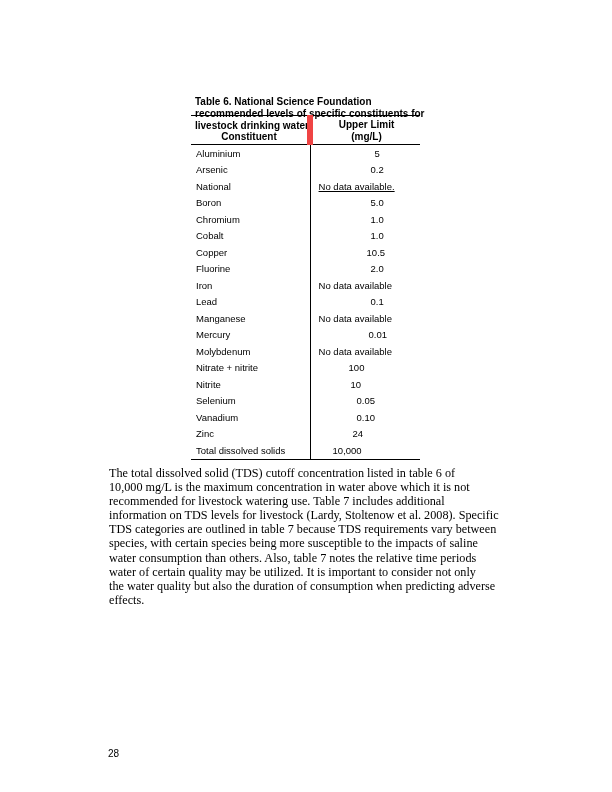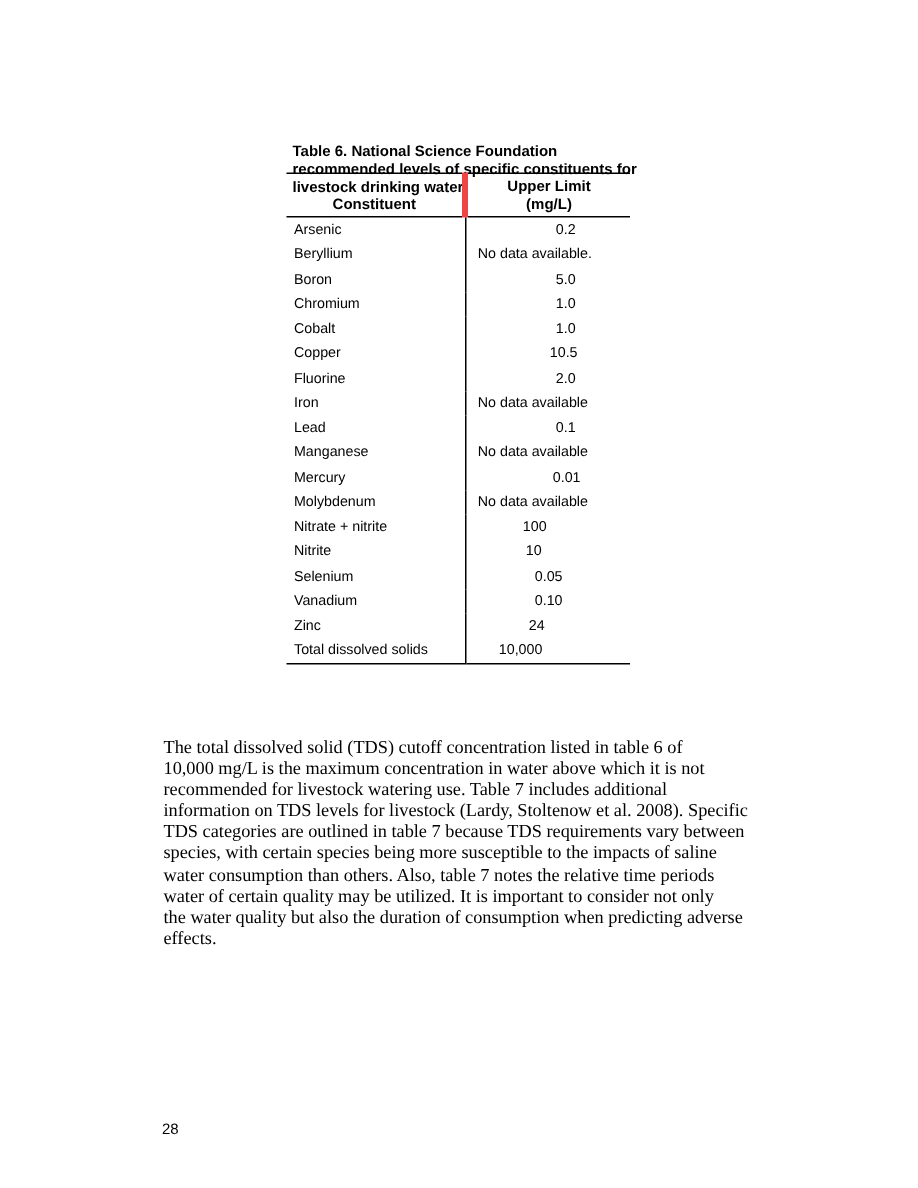--- a/index.html
+++ b/index.html
@@ -45,34 +45,34 @@
     }
     th {
       font-weight: bold;
       font-size: 10px;
       line-height: 11.5px;
       padding: 3px 0 2px 0;
       vertical-align: bottom;
       text-align: center;
     }
     th.col1 { width: 119px; }
-    th.col2 { width: 110px; border-left: 4px solid #ef4444; }
+    th.col2 { width: 110px; border-left: 6px solid #ef4444; }
     td {
       height: 16.5px;
       padding: 0;
       vertical-align: middle;
       white-space: nowrap;
     }
     td.c1 { padding-left: 5px; }
     td.c2 { border-left: 1px solid #000; padding-left: 8px; }
     .v-center { display: inline-block; }
     .body-text {
       position: absolute;
       left: 109px;
-      top: 491px;
+      top: 466px;
       width: 400px;
       font-family: "Liberation Serif", serif;
       font-size: 12.2px;
       line-height: 14.1px;
       white-space: pre-line;
     }
     .page-num {
       position: absolute;
       left: 108px;
       top: 748px;
@@ -90,27 +90,31 @@
     <thead>
       <tr>
         <th class="col1">Constituent</th>
         <th class="col2">
           <div>Upper Limit</div>
           <div>(mg/L)</div>
         </th>
       </tr>
     </thead>
     <tbody id="table-body">
+    <tr>
+          <td class="c1">Aluminium</td>
+          <td class="c2"><span class="v-center" style="padding-left: 56px;">5</span></td>
+        </tr>
         <tr>
           <td class="c1">Arsenic</td>
           <td class="c2"><span class="v-center" style="padding-left: 52px;">0.2</span></td>
         </tr>
         <tr>
-          <td class="c1">Beryllium</td>
-          <td class="c2"><span class="v-center" style="padding-left: 0px;">No data available.</span></td>
+          <td class="c1">National</td>
+          <td class="c2"><span class="v-center" style="padding-left: 0px; text-decoration: underline;">No data available.</span></td>
         </tr>
         <tr>
           <td class="c1">Boron</td>
           <td class="c2"><span class="v-center" style="padding-left: 52px;">5.0</span></td>
         </tr>
         <tr>
           <td class="c1">Chromium</td>
           <td class="c2"><span class="v-center" style="padding-left: 52px;">1.0</span></td>
         </tr>
         <tr>

